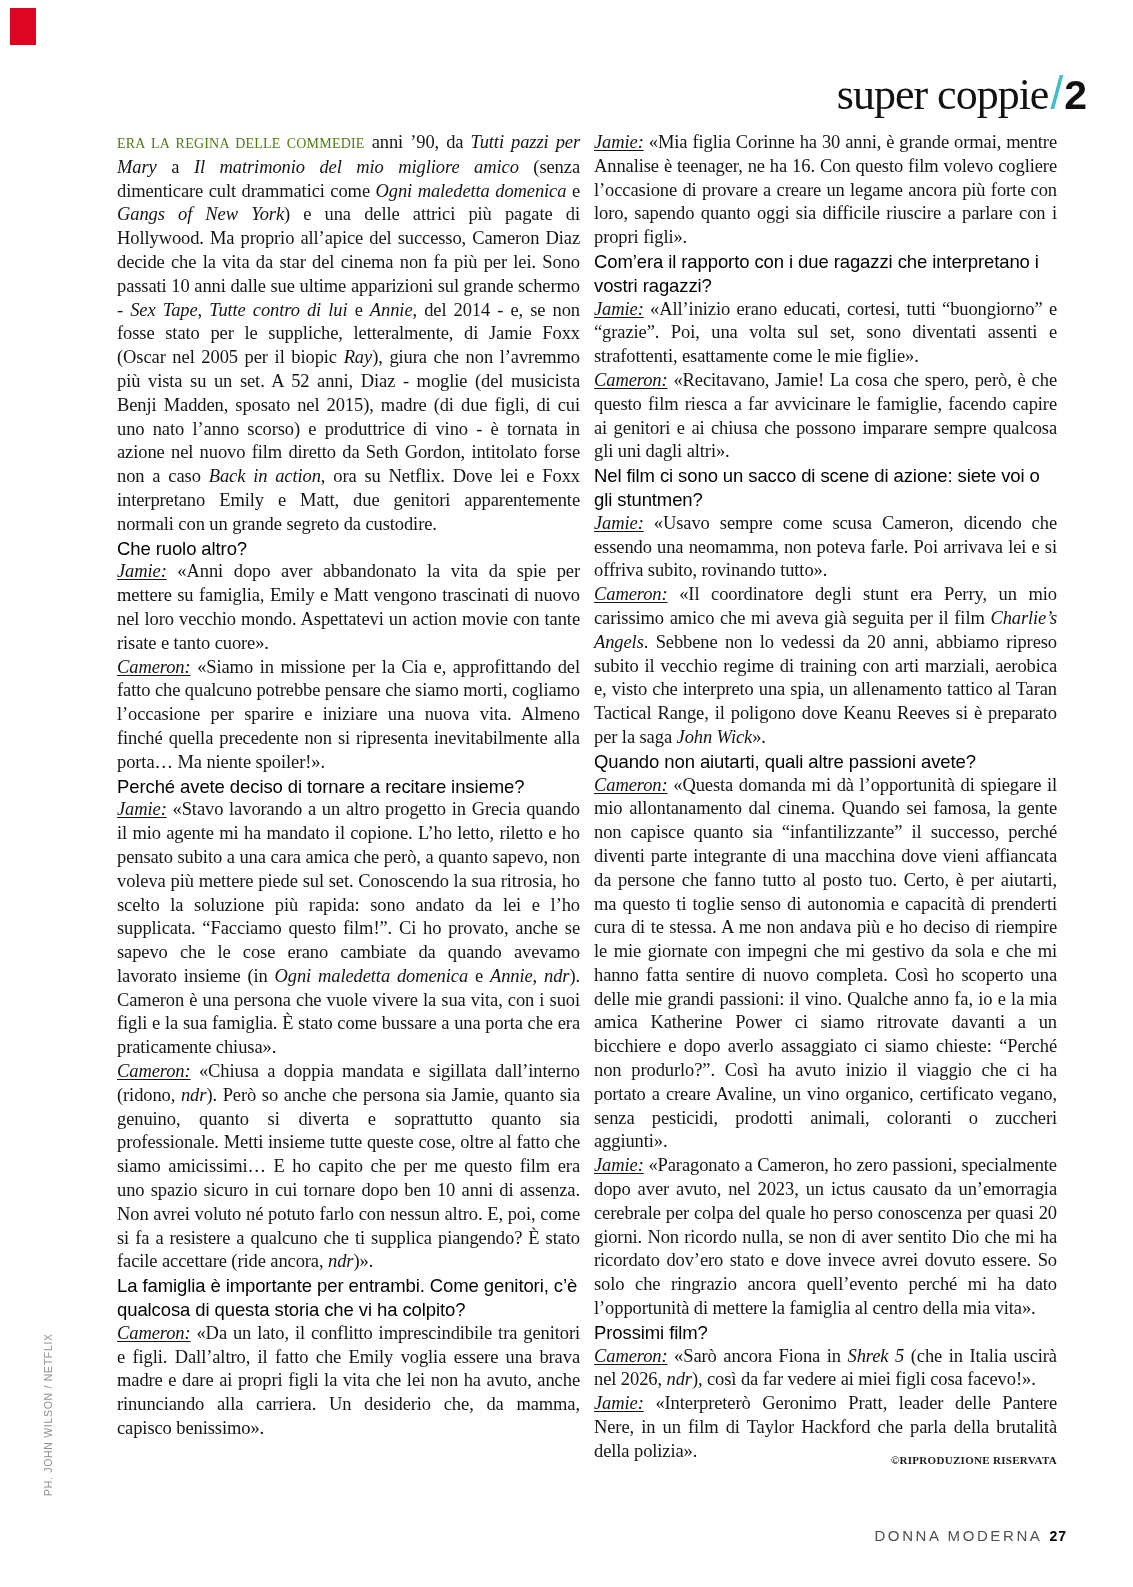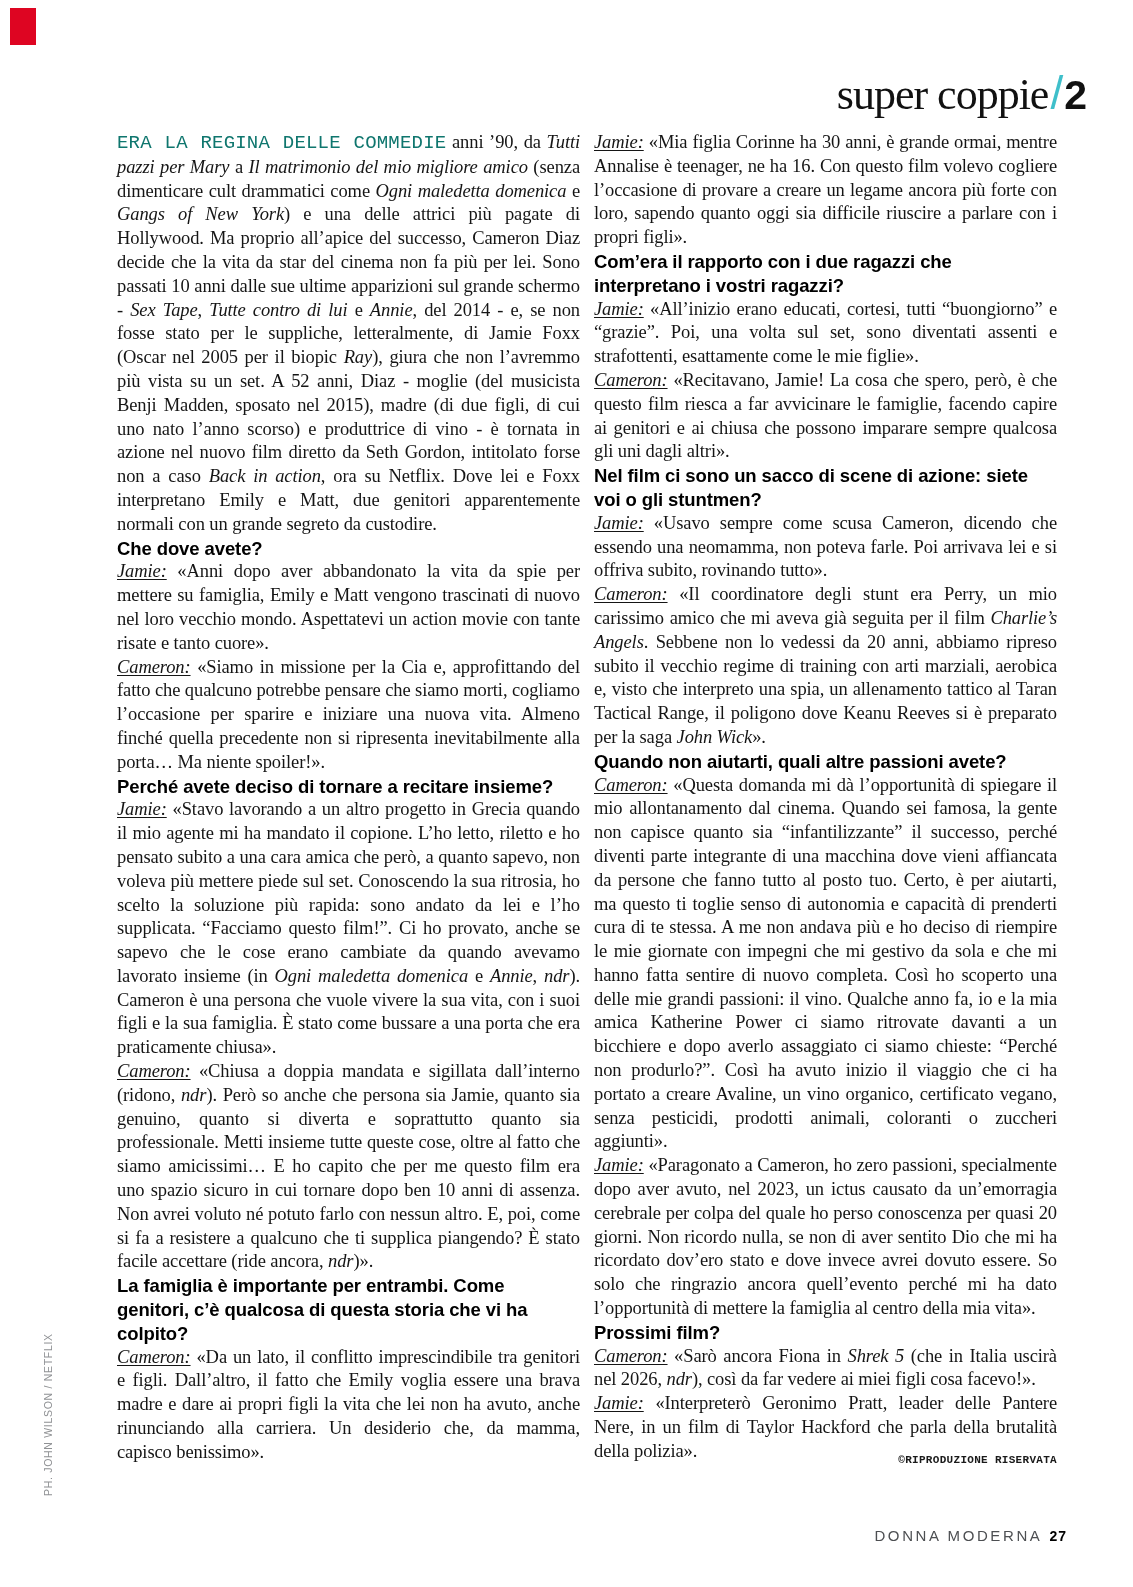--- a/index.html
+++ b/index.html
@@ -45,41 +45,41 @@
     margin: 0;
     font-size: 18.5px;
     line-height: 23.8px;
     text-align: justify;
     letter-spacing: -0.1px;
     hyphens: auto;
     -webkit-hyphens: auto;
   }
   .question {
     font-family: "Liberation Sans", sans-serif;
-    font-weight: bold;
+    font-weight: normal;
     color: #000;
     font-size: 19px;
     letter-spacing: -0.3px;
     text-align: left !important;
   }
   .speaker {
     font-style: italic;
     text-decoration: underline;
     text-underline-offset: 2px;
   }
   .i { font-style: italic; }
   .lede {
-    font-family: Liberation Mono, monospace;
-    font-size: 19px;
+    font-family: Liberation Serif, serif;
+    font-size: 14px;
     letter-spacing: 0.2px;
-    color: #0f766e;
+    color: #4d7c0f;
   }
   .copyright {
     float: right;
-    font-family: Liberation Mono, monospace;
+    font-family: Liberation Serif, serif;
     font-weight: bold;
     font-size: 11px;
     letter-spacing: 0.3px;
     color: #1a1a1a;
     margin-top: 9px;
   }
 
   .photo-credit {
     position: absolute; left: 42px; top: 1496px;
     transform: rotate(-90deg);
@@ -111,21 +111,21 @@
 
   <div class="corner-mark" style="background: rgb(222, 5, 34);"></div>
 
   <div class="header">
     <span class="hdr-title">super coppie</span><span class="hdr-slash" style="color: rgb(63, 191, 202);">/</span><span class="hdr-num">2</span>
   </div>
 
   <div class="columns">
     <div class="col" id="col-left">
         <p class="intro"><span class="lede">ERA LA REGINA DELLE COMMEDIE</span><span> anni ’90, da </span><span class="i">Tutti pazzi per Mary</span><span> a </span><span class="i">Il matrimonio del mio migliore amico</span><span> (senza dimenticare cult drammatici come </span><span class="i">Ogni maledetta domenica</span><span> e </span><span class="i">Gangs of New York</span><span>) e una delle attrici più pagate di Hollywood. Ma proprio all’apice del successo, Cameron Diaz decide che la vita da star del cinema non fa più per lei. Sono passati 10 anni dalle sue ultime apparizioni sul grande schermo - </span><span class="i">Sex Tape</span><span>, </span><span class="i">Tutte contro di lui</span><span> e </span><span class="i">Annie</span><span>, del 2014 - e, se non fosse stato per le suppliche, letteralmente, di Jamie Foxx (Oscar nel 2005 per il biopic </span><span class="i">Ray</span><span>), giura che non l’avremmo più vista su un set. A 52 anni, Diaz - moglie (del musicista Benji Madden, sposato nel 2015), madre (di due figli, di cui uno nato l’anno scorso) e produttrice di vino - è tornata in azione nel nuovo film diretto da Seth Gordon, intitolato forse non a caso </span><span class="i">Back in action</span><span>, ora su Netflix. Dove lei e Foxx interpretano Emily e Matt, due genitori apparentemente normali con un grande segreto da custodire.</span></p>
-        <p class="question">Che dove avete?</p>
+        <p class="question">Che ruolo altro?</p>
         <p class="answer"><span class="speaker">Jamie:</span> <span>«Anni dopo aver abbandonato la vita da spie per mettere su famiglia, Emily e Matt vengono trascinati di nuovo nel loro vecchio mondo. Aspettatevi un action movie con tante risate e tanto cuore».</span></p>
         <p class="answer"><span class="speaker">Cameron:</span> <span>«Siamo in missione per la Cia e, approfittando del fatto che qualcuno potrebbe pensare che siamo morti, cogliamo l’occasione per sparire e iniziare una nuova vita. Almeno finché quella precedente non si ripresenta inevitabilmente alla porta… Ma niente spoiler!».</span></p>
         <p class="question">Perché avete deciso di tornare a recitare insieme?</p>
         <p class="answer"><span class="speaker">Jamie:</span> <span>«Stavo lavorando a un altro progetto in Grecia quando il mio agente mi ha mandato il copione. L’ho letto, riletto e ho pensato subito a una cara amica che però, a quanto sapevo, non voleva più mettere piede sul set. Conoscendo la sua ritrosia, ho scelto la soluzione più rapida: sono andato da lei e l’ho supplicata. “Facciamo questo film!”. Ci ho provato, anche se sapevo che le cose erano cambiate da quando avevamo lavorato insieme (in </span><span class="i">Ogni maledetta domenica</span><span> e </span><span class="i">Annie</span><span>, </span><span class="i">ndr</span><span>). Cameron è una persona che vuole vivere la sua vita, con i suoi figli e la sua famiglia. È stato come bussare a una porta che era praticamente chiusa».</span></p>
         <p class="answer"><span class="speaker">Cameron:</span> <span>«Chiusa a doppia mandata e sigillata dall’interno (ridono, </span><span class="i">ndr</span><span>). Però so anche che persona sia Jamie, quanto sia genuino, quanto si diverta e soprattutto quanto sia professionale. Metti insieme tutte queste cose, oltre al fatto che siamo amicissimi… E ho capito che per me questo film era uno spazio sicuro in cui tornare dopo ben 10 anni di assenza. Non avrei voluto né potuto farlo con nessun altro. E, poi, come si fa a resistere a qualcuno che ti supplica piangendo? È stato facile accettare (ride ancora, </span><span class="i">ndr</span><span>)».</span></p>
         <p class="question">La famiglia è importante per entrambi. Come genitori, c’è qualcosa di questa storia che vi ha colpito?</p>
         <p class="answer"><span class="speaker">Cameron:</span> <span>«Da un lato, il conflitto imprescindibile tra genitori e figli. Dall’altro, il fatto che Emily voglia essere una brava madre e dare ai propri figli la vita che lei non ha avuto, anche rinunciando alla carriera. Un desiderio che, da mamma, capisco benissimo».</span></p>
       </div>
     <div class="col" id="col-right">
         <p class="answer"><span class="speaker">Jamie:</span> <span>«Mia figlia Corinne ha 30 anni, è grande ormai, mentre Annalise è teenager, ne ha 16. Con questo film volevo cogliere l’occasione di provare a creare un legame ancora più forte con loro, sapendo quanto oggi sia difficile riuscire a parlare con i propri figli».</span></p>

